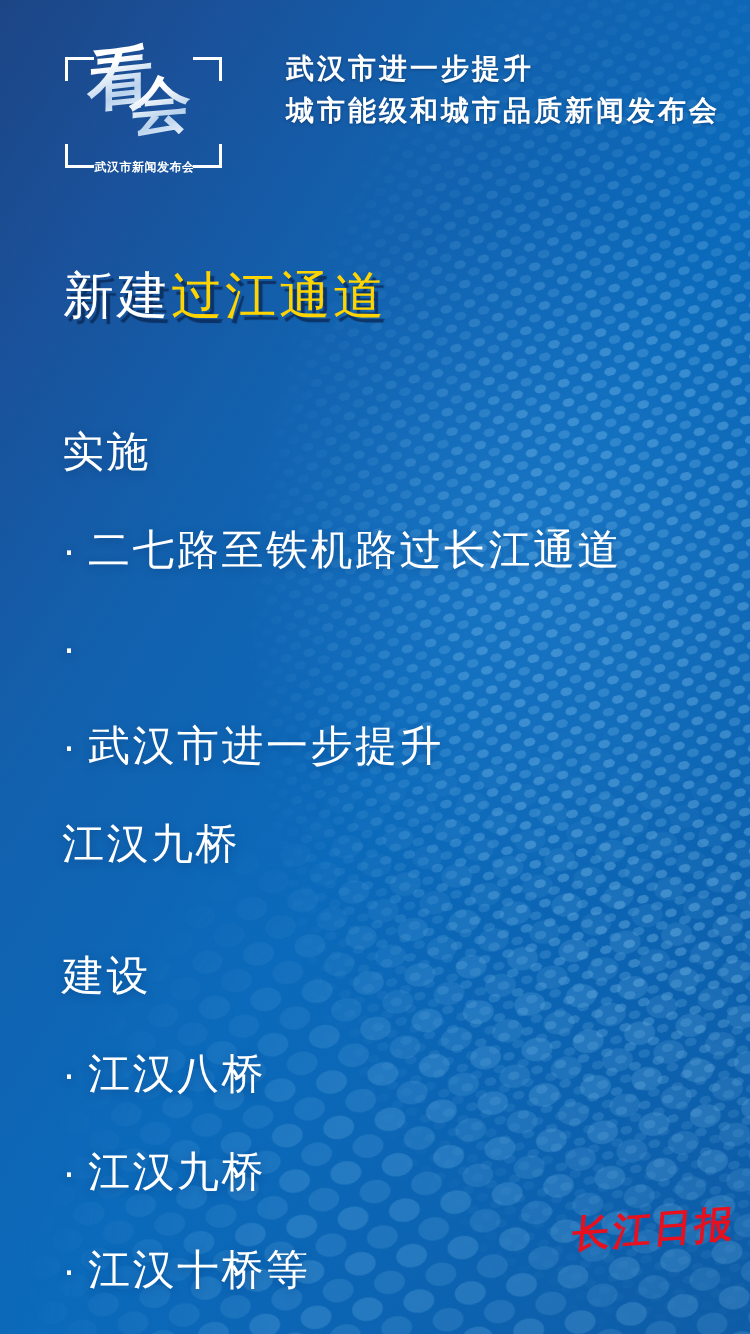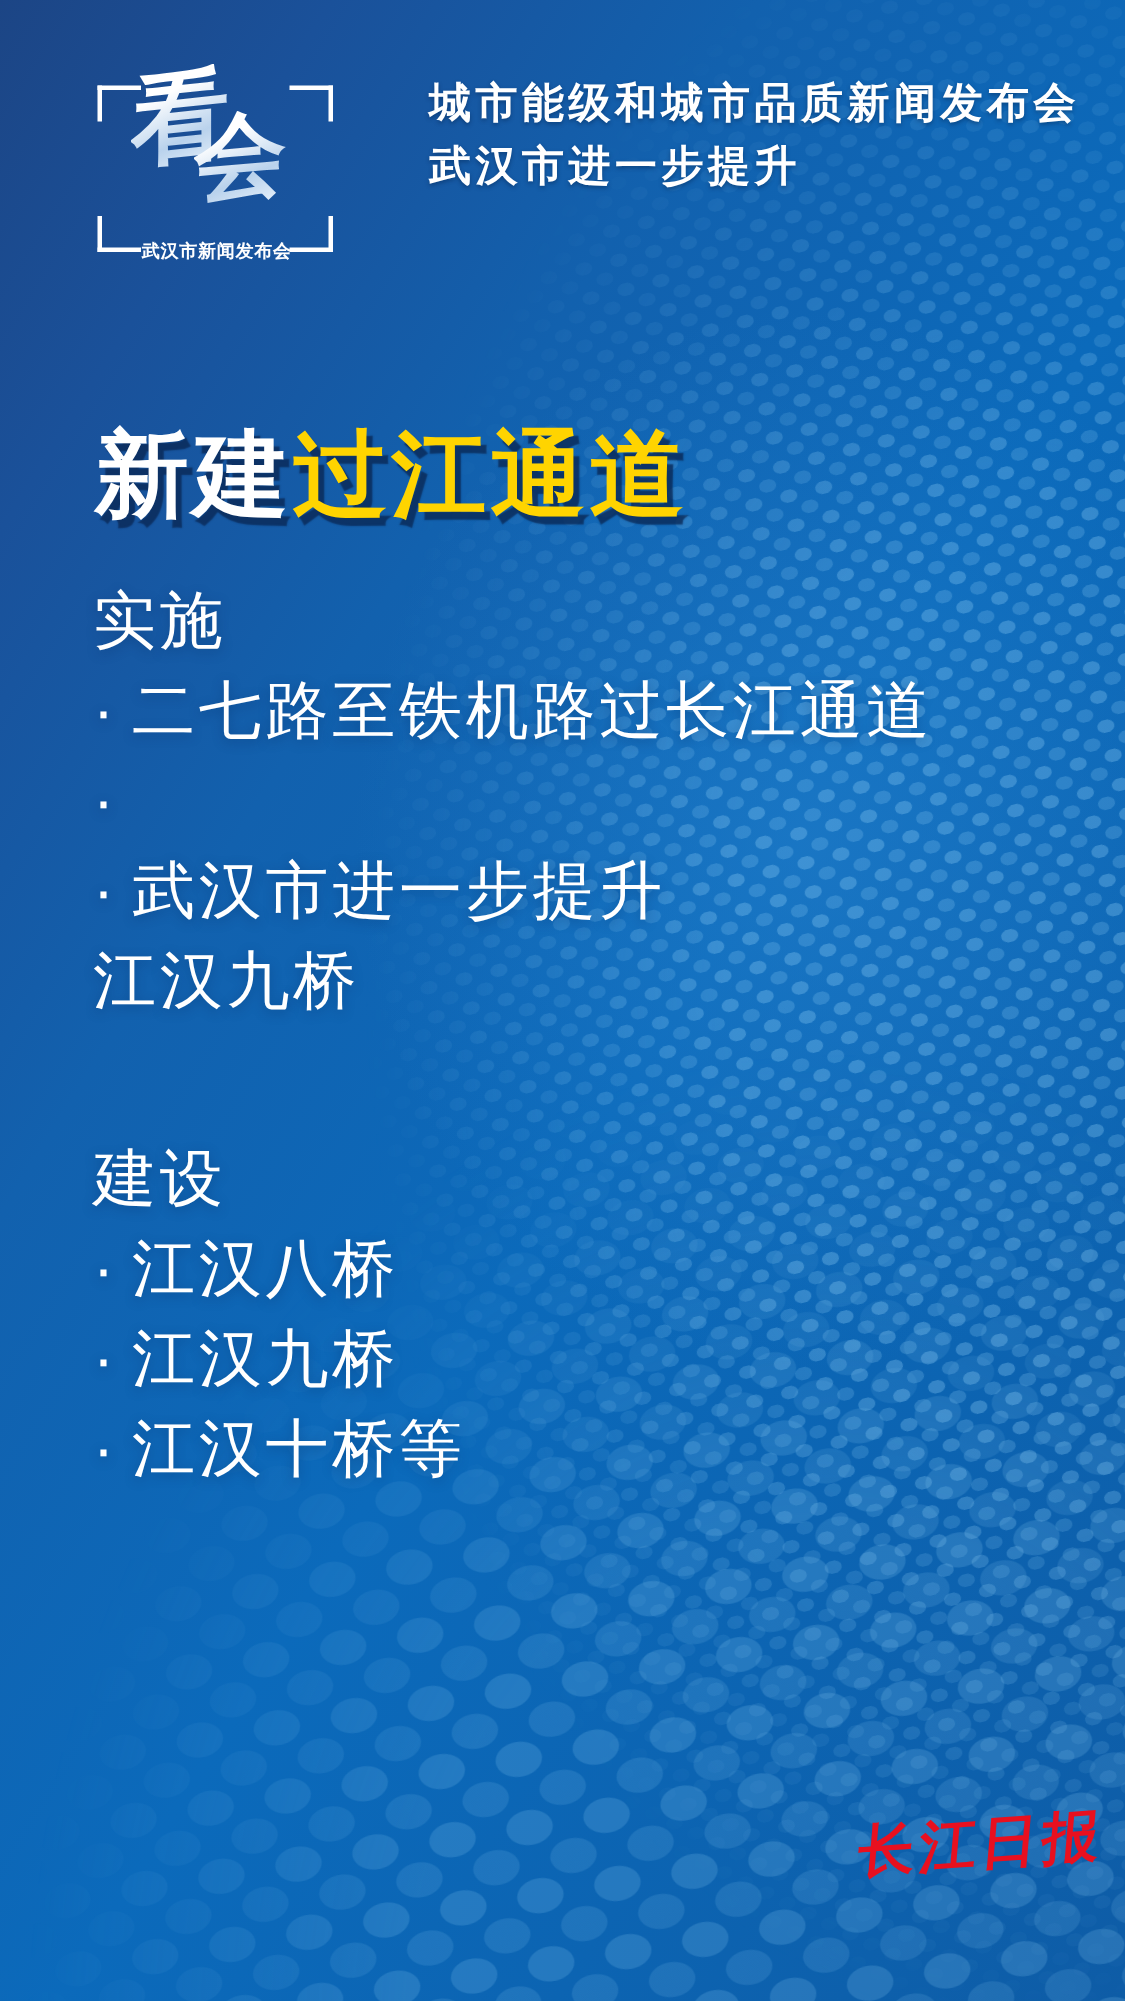--- a/index.html
+++ b/index.html
@@ -72,36 +72,36 @@
   
   .conf-title{
     position:absolute;left:286px;top:48px;
     color:#fff;font-weight:700;font-size:28px;line-height:42px;
     letter-spacing:3px;white-space:nowrap;
     text-shadow:0 1px 3px rgba(0,30,70,.45);
   }
 
   
   .headline{
-    position:absolute;left:63px;top:274px;
-    font-size:63px;font-weight:700;letter-spacing:3px;white-space:nowrap;
+    position:absolute;left:63px;top:262px;
+    font-size:51px;font-weight:400;letter-spacing:3px;white-space:nowrap;
     text-shadow:4px 5px 1px rgba(10,40,85,.8);
   }
   .headline .hl-white{color:#ffffff;}
   .headline .hl-yellow{color:#FFD400;}
 
   
   .body-text{
     position:absolute;left:62px;top:384px;
     color:#fff;font-size:42px;line-height:60px;letter-spacing:2.5px;
     font-weight:400;white-space:nowrap;
     text-shadow:0 2px 8px rgba(0,40,95,.35);
   }
   .section + .section{margin-top:72px;}
-  .line{display:flex;align-items:center;}
+  .line{display:flex;align-items:center;margin-top:38px;}
   .bullet{width:26px;flex:0 0 26px;text-align:left;}
 
   
   .publisher{
     position:absolute;left:572px;top:1206px;
     color:#E8101F;font-size:38px;font-weight:900;letter-spacing:3px;
     white-space:nowrap;line-height:1.2;
     transform:rotate(-4deg) skewX(-9deg);
     font-family:"DejaVu Serif","Liberation Serif",serif;
   }
@@ -125,22 +125,22 @@
     <div class="corner bl"></div>
     <div class="corner br"></div>
     <div class="logo-chars">
       <span class="logo-char kan">看</span>
       <span class="logo-char hui">会</span>
     </div>
     <div class="logo-sub">武汉市新闻发布会</div>
   </div>
 
   <div class="conf-title">
+    <div>武汉市进一步提升</div>
     <div>城市能级和城市品质新闻发布会</div>
-    <div>武汉市进一步提升</div>
   </div>
 
   <div class="headline">
     <span class="hl-white">新建</span><span class="hl-yellow">过江通道</span>
   </div>
 
   <div class="body-text">
 
     <div class="section">
       <div class="line">

